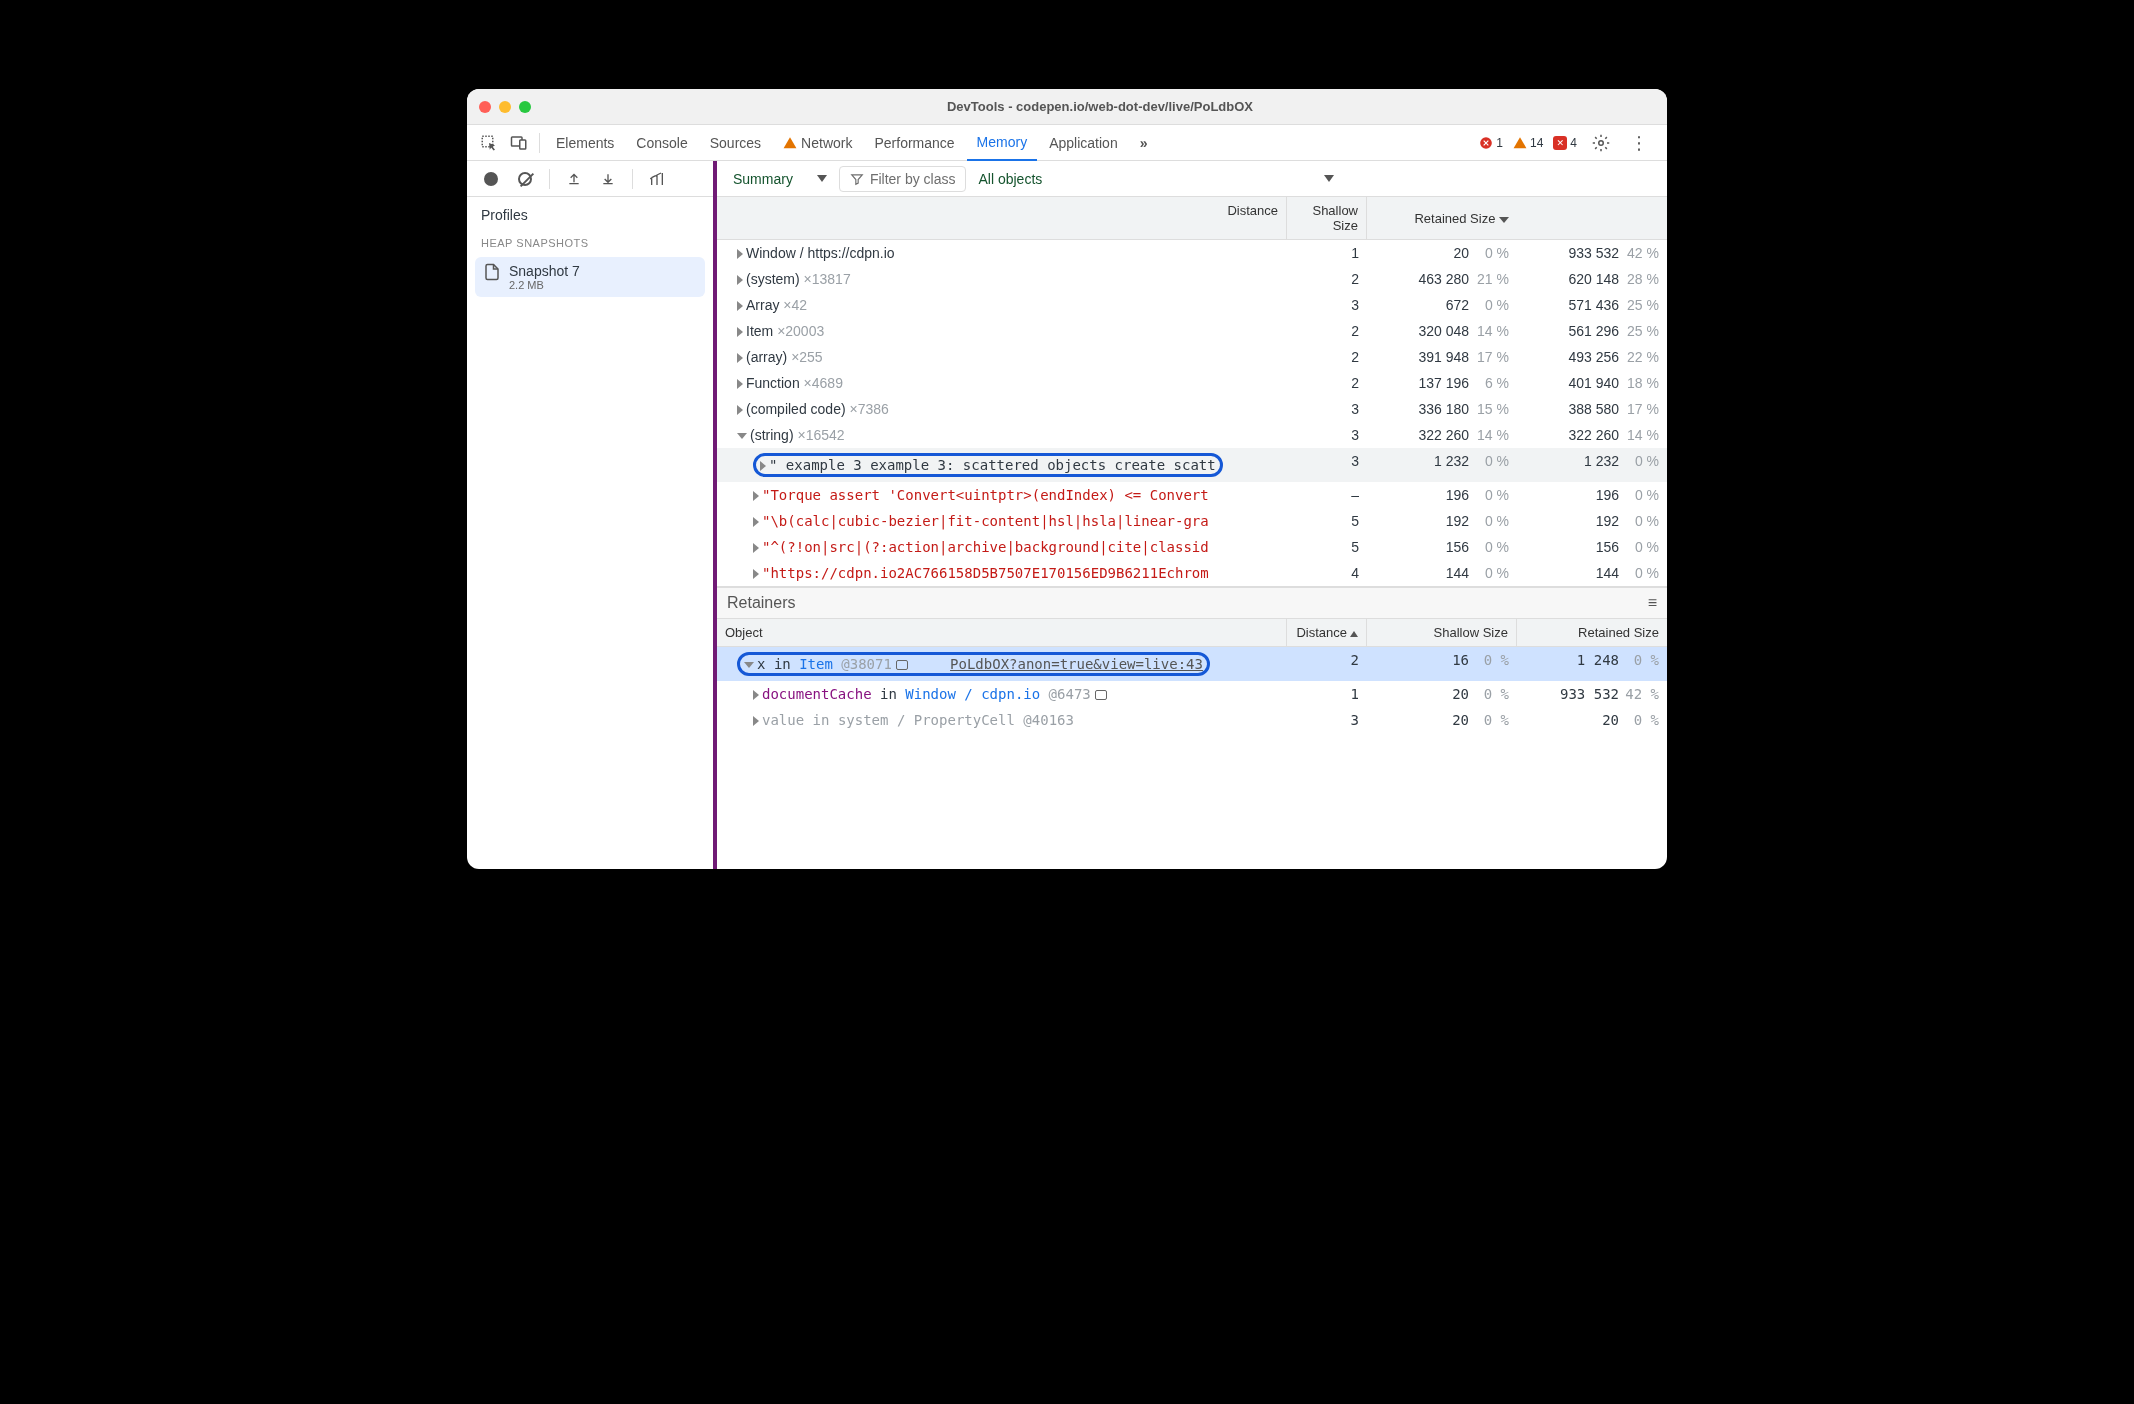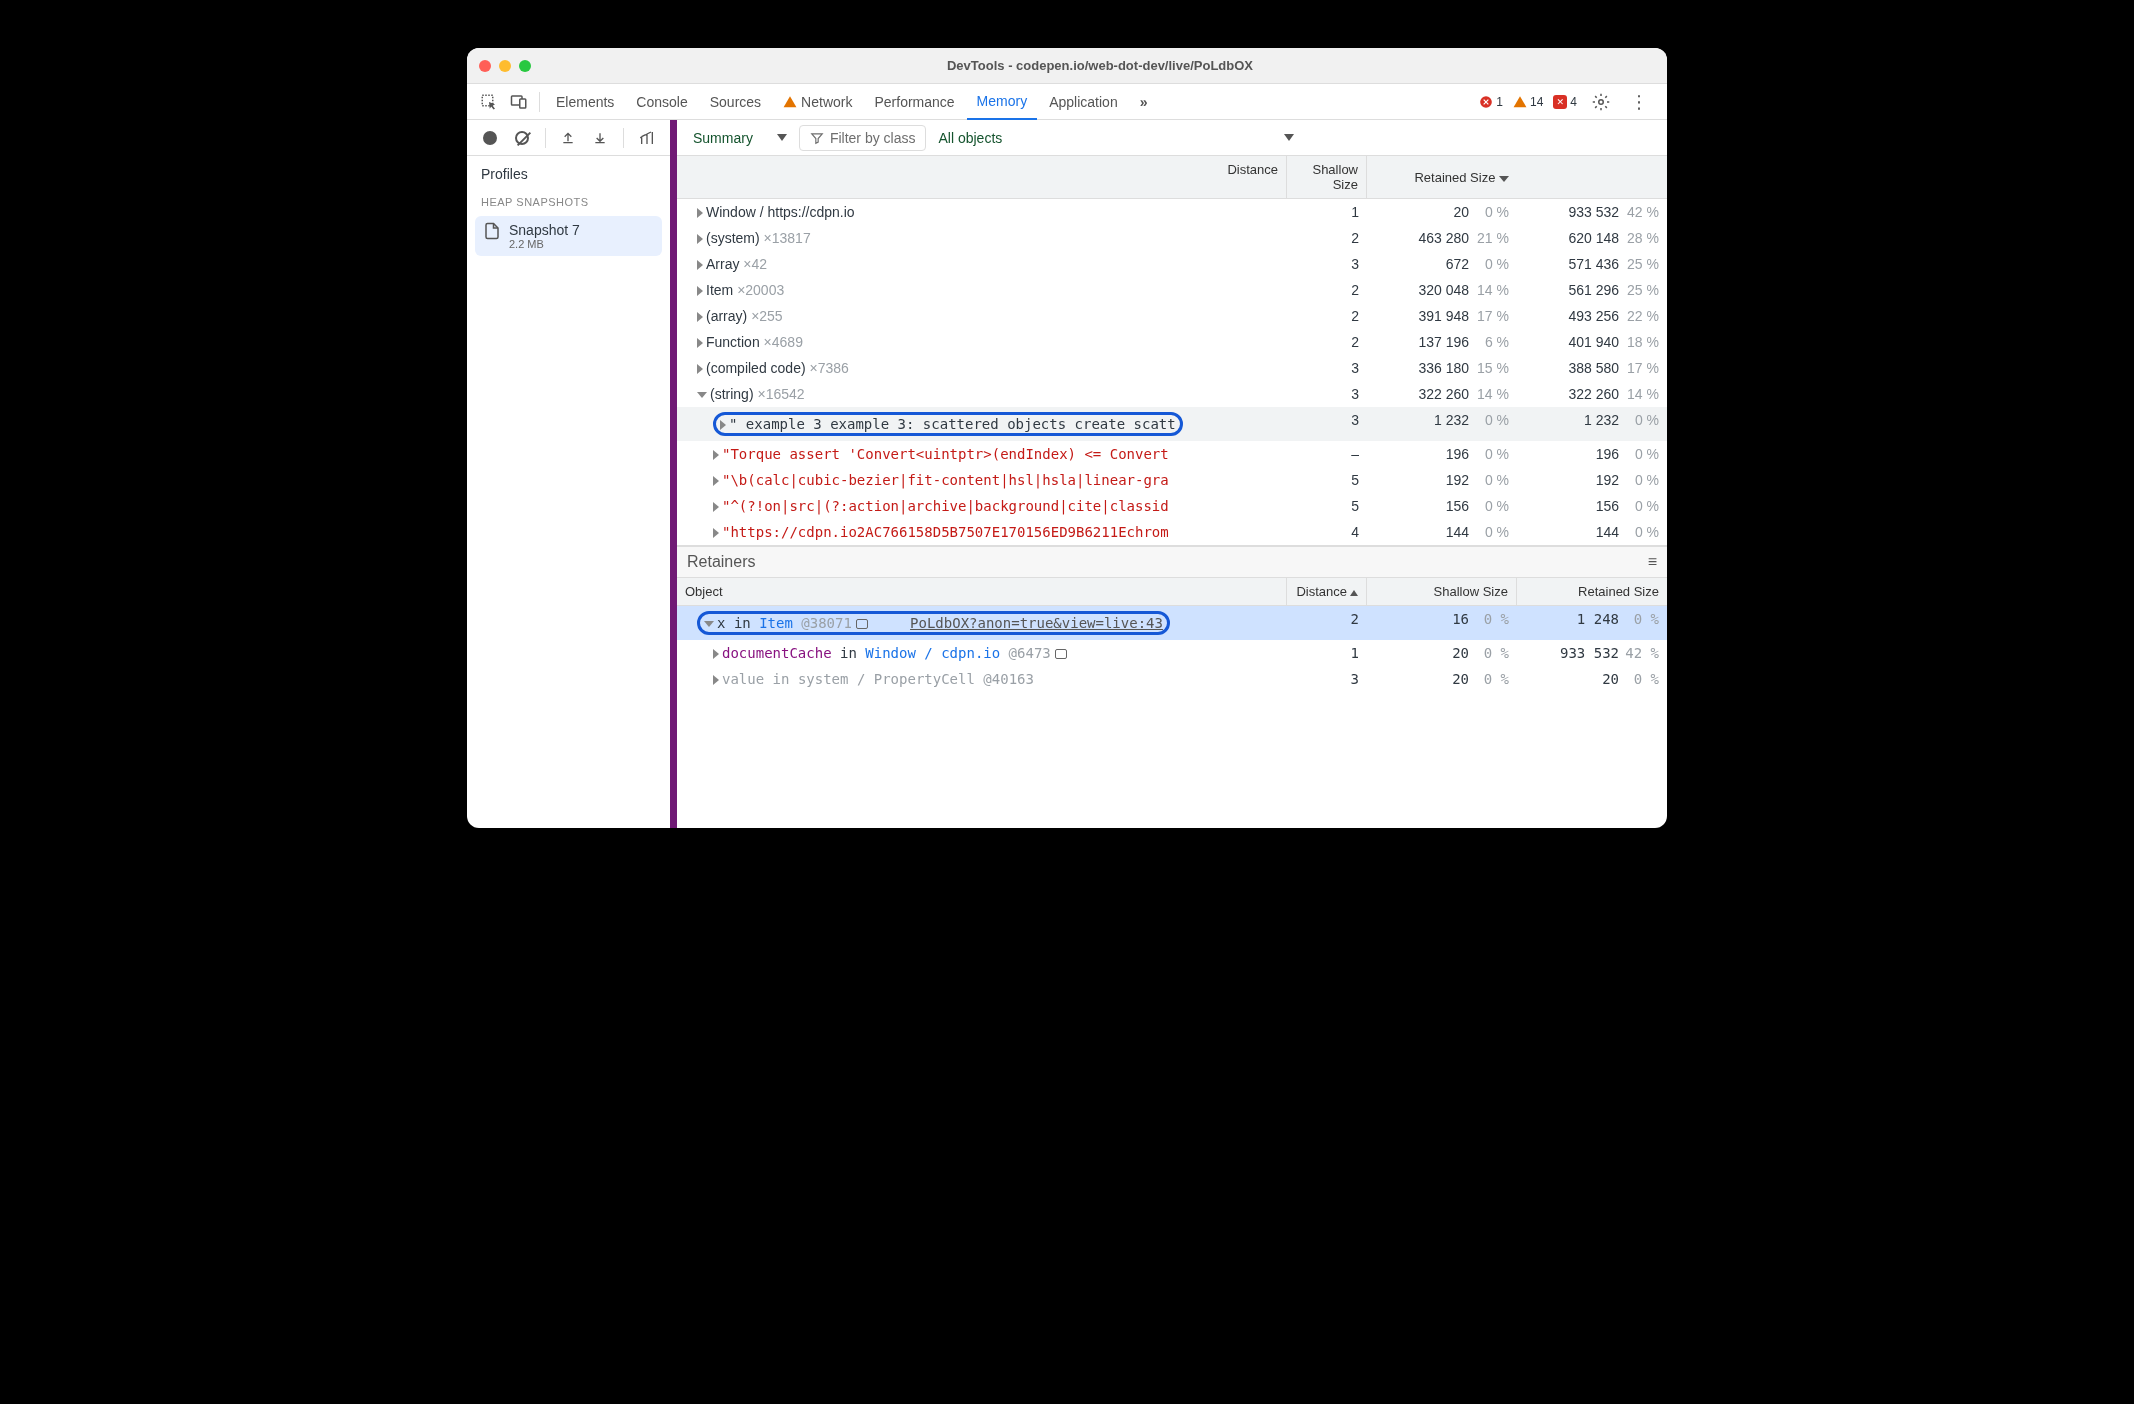--- a/index.html
+++ b/index.html
@@ -1,33 +1,33 @@
 <!DOCTYPE html>
 <html><head>
 <meta charset="utf-8">
 <style>
   html,body{margin:0;padding:0;background:#000;font-family:-apple-system,"Helvetica Neue",Arial,sans-serif;font-size:14px;color:#303942;}
   .mono{font-family:Menlo,Monaco,Consolas,monospace;}
   *{box-sizing:border-box;}
-  .window{width:1200px;height:780px;background:#fff;border-radius:12px;box-shadow:0 10px 40px rgba(0,0,0,.5);overflow:hidden;margin:48px auto;display:flex;flex-direction:column;}
+  .window{width:1200px;height:780px;background:#fff;border-radius:12px;box-shadow:0 10px 40px rgba(0,0,0,.5);overflow:hidden;margin:89px auto;display:flex;flex-direction:column;}
   .titlebar{height:36px;background:#f1f1f1;border-bottom:1px solid #ddd;display:flex;align-items:center;padding:0 12px;}
   .traffic{display:flex;gap:8px;margin-right:14px;}
   .dot{width:12px;height:12px;border-radius:50%;}
   .red{background:#ff5f57;} .yellow{background:#febc2e;} .green{background:#28c840;}
   .title{flex:1;text-align:center;font-size:13px;font-weight:600;color:#555;}
   .tabbar{height:36px;display:flex;align-items:center;border-bottom:1px solid #ddd;padding:0 8px;gap:2px;}
   .icon-btn{width:28px;height:28px;display:flex;align-items:center;justify-content:center;border-radius:4px;color:#555;}
   .sep{width:1px;height:20px;background:#ddd;margin:0 4px;}
   .tab{padding:0 10px;height:36px;display:flex;align-items:center;color:#555;gap:4px;}
   .tab.active{color:#1a73e8;border-bottom:2px solid #1a73e8;}
   .tabbar-right{margin-left:auto;display:flex;align-items:center;gap:10px;padding-right:6px;font-size:12px;}
   .errcount{display:flex;align-items:center;gap:3px;}
   .badge-red{background:#d93025;color:#fff;border-radius:3px;width:14px;height:14px;display:inline-flex;align-items:center;justify-content:center;font-size:9px;}
   .body{flex:1;display:flex;min-height:0;}
-  .left{width:210px;border-right:7px solid #701a75;display:flex;flex-direction:column;}
+  .left{width:250px;border-right:4px solid #701a75;display:flex;flex-direction:column;}
   .left-toolbar{height:36px;display:flex;align-items:center;gap:6px;padding:0 10px;border-bottom:1px solid #ddd;}
   .circ{width:14px;height:14px;border:2px solid #555;border-radius:50%;display:inline-block;}
   .circ.filled{background:#555;} .circ.slash{position:relative;}
   .circ.slash::after{content:"";position:absolute;left:-2px;top:5px;width:18px;height:2px;background:#555;transform:rotate(-45deg);}
   .profiles-head{padding:10px 14px;font-size:14px;}
   .heap-head{padding:4px 14px;font-size:11px;letter-spacing:.5px;color:#888;}
   .snapshot{margin:4px 8px;padding:6px 8px;border-radius:6px;background:#e8f0fe;display:flex;gap:8px;align-items:flex-start;}
   .snap-icon{width:18px;height:18px;color:#555;}
   .snap-sub{font-size:11px;color:#666;}
   .right{flex:1;display:flex;flex-direction:column;min-width:0;}

